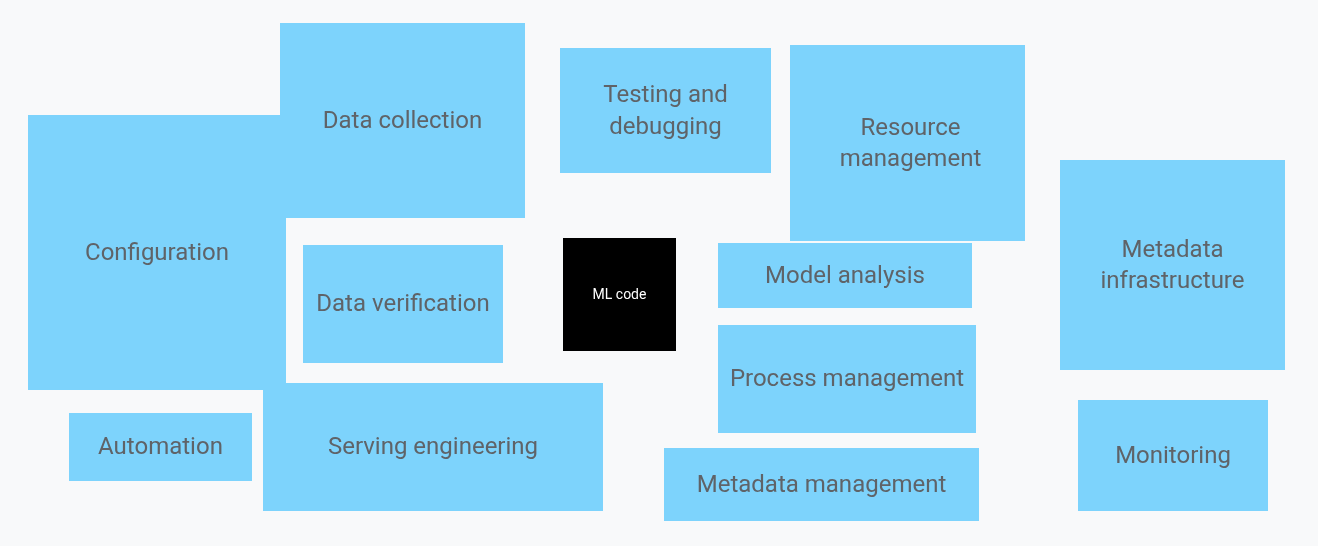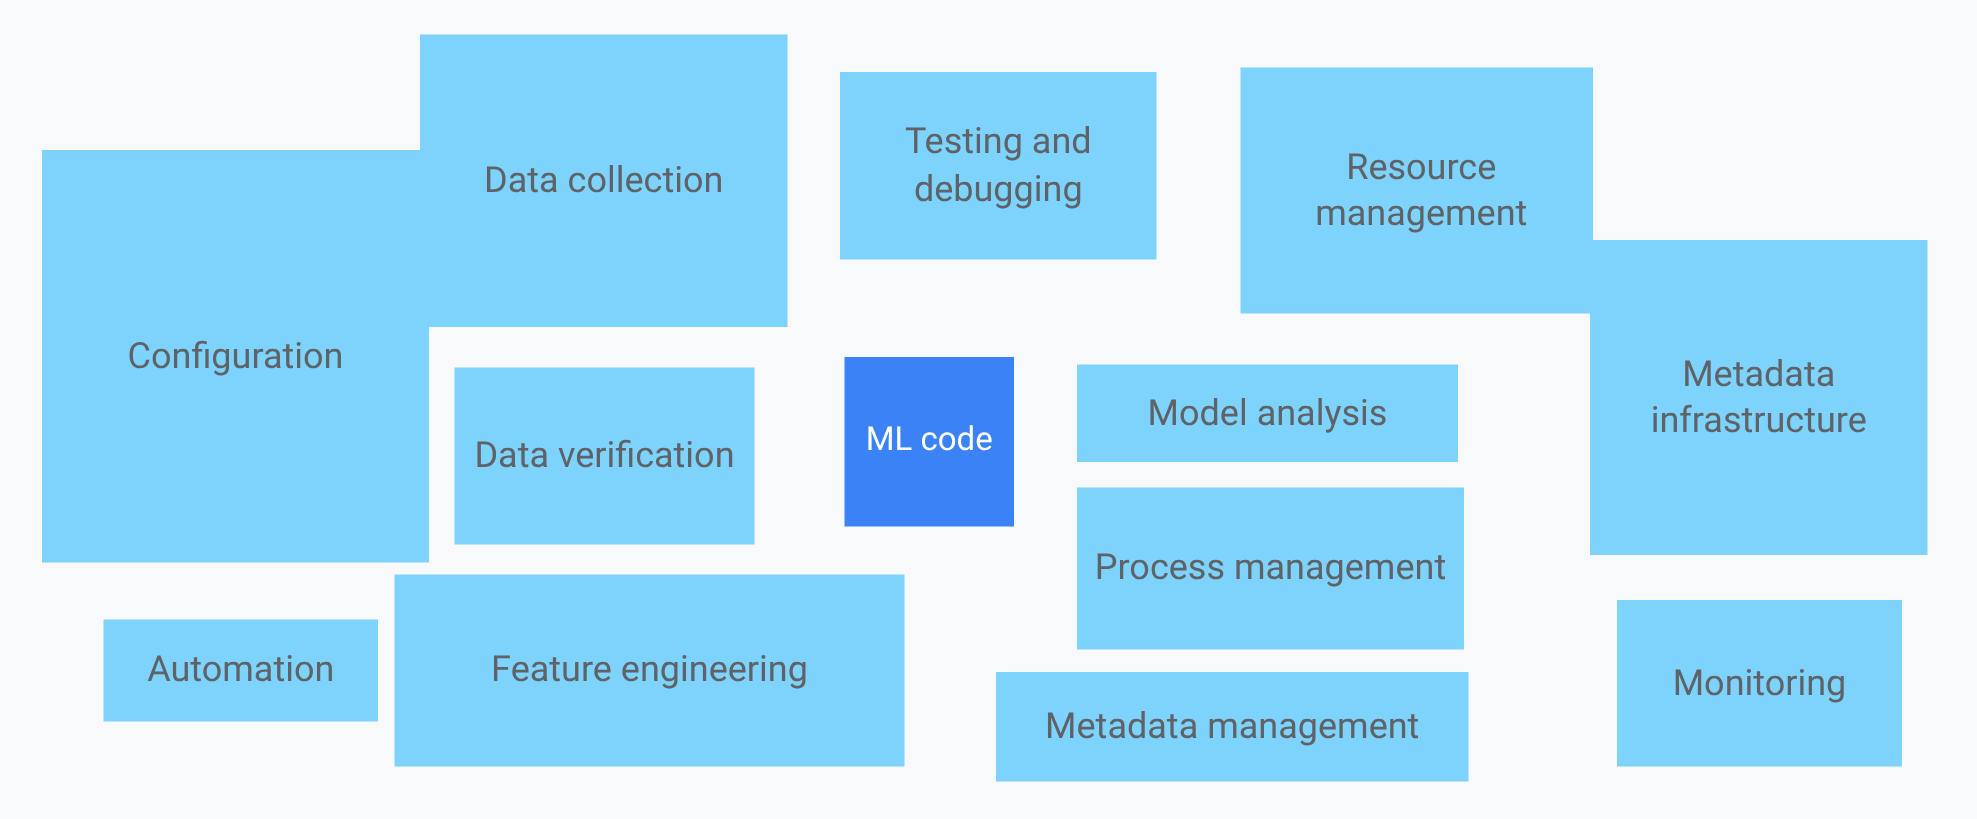--- a/index.html
+++ b/index.html
@@ -21,27 +21,27 @@
       display: flex;
       align-items: center;
       justify-content: center;
       text-align: center;
       color: #5f6368;
       font-size: 24px;
       line-height: 1.3;
       padding: 10px;
     }
     .box.dark {
-      background: #3b82f6;
+      background: #000000;
       color: #ffffff;
-      font-size: 22px;
+      font-size: 14px;
     }
     .box-configuration {
       left: 28px;
-      top: 100px;
+      top: 115px;
       width: 258px;
       height: 275px;
     }
     .box-automation {
       left: 38px;
       top: 413px;
       width: 183px;
       height: 68px;
       margin-left: 31px;
     }
@@ -75,24 +75,24 @@
       width: 113px;
       height: 113px;
     }
     .box-metadata-management {
       left: 664px;
       top: 448px;
       width: 315px;
       height: 73px;
     }
     .box-resource-management {
-      left: 827px;
+      left: 790px;
       top: 45px;
       width: 235px;
-      height: 164px;
+      height: 196px;
       padding-left: 16px;
     }
     .box-model-analysis {
       left: 718px;
       top: 243px;
       width: 254px;
       height: 65px;
     }
     .box-process-management {
       left: 718px;
@@ -126,21 +126,21 @@
 
 <div class="box box-data-collection">
   <span>Data collection</span>
 </div>
 
 <div class="box box-data-verification">
   <span>Data verification</span>
 </div>
 
 <div class="box box-feature-engineering">
-  <span>Feature engineering</span>
+  <span>Serving engineering</span>
 </div>
 
 <div class="box box-testing-debugging">
   <span>Testing and debugging</span>
 </div>
 
 <div class="box dark box-ml-code">
   <span>ML code</span>
 </div>
 

